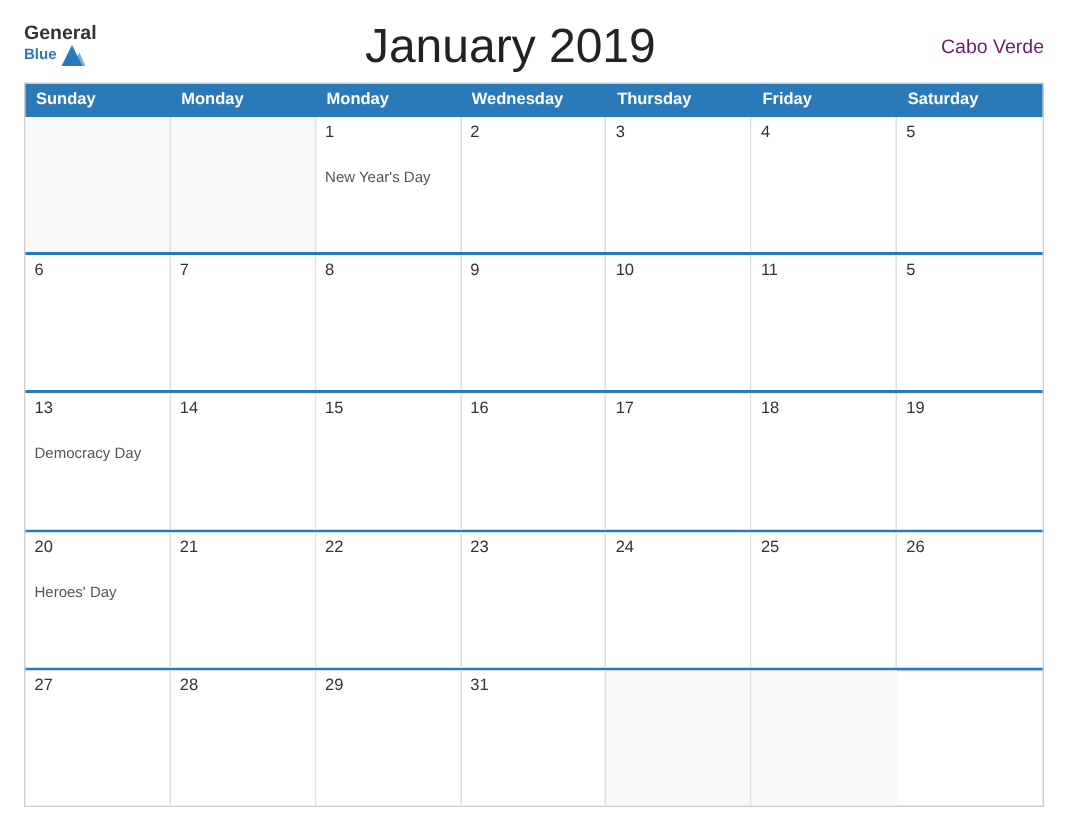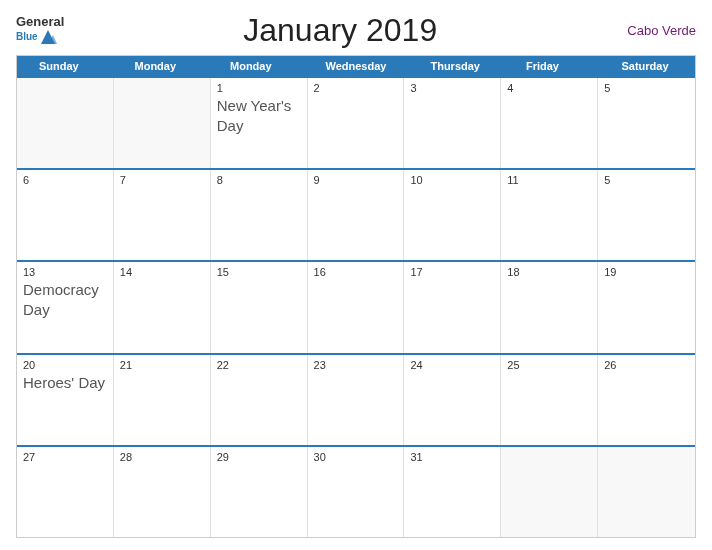--- a/index.html
+++ b/index.html
@@ -66,21 +66,21 @@
     }
     .cal-header-row {
       display: grid;
       grid-template-columns: repeat(7, 1fr);
       background-color: #2a7aba;
     }
     .cal-header-cell {
       color: #fff;
       font-size: 11px;
       font-weight: bold;
-      padding: 4px 22px;
+      padding: 4px 7px;
       text-align: left;
     }
     .cal-week-row {
       display: grid;
       grid-template-columns: repeat(7, 1fr);
       flex: 1;
       border-top: 2px solid #2a7aba;
     }
     .cal-cell {
       padding: 4px 6px;
@@ -95,23 +95,23 @@
     .cal-cell.empty {
       background: #f8f8f8;
     }
     .day-num {
       font-size: 11px;
       color: #333;
       font-weight: normal;
       display: block;
     }
     .holiday-name {
-      font-size: 15px;
+      font-size: 10px;
       color: #555;
-      margin-top: 2px;
+      margin-top: 18px;
       display: block;
       line-height: 1.3;
     }
   </style>
 </head>
 <body>
 
 <div class="page">
   <div class="header">
     <div class="logo">
@@ -240,22 +240,19 @@
       <div class="cal-cell">
         <span class="day-num">27</span>
       </div>
       <div class="cal-cell">
         <span class="day-num">28</span>
       </div>
       <div class="cal-cell">
         <span class="day-num">29</span>
       </div>
       <div class="cal-cell">
-        <span class="day-num">30</span>
-      </div>
-      <div class="cal-cell">
         <span class="day-num">31</span>
       </div>
       <div class="cal-cell empty"></div>
       <div class="cal-cell empty"></div>
     </div>
   </div>
 </div>
 
 </body></html>

